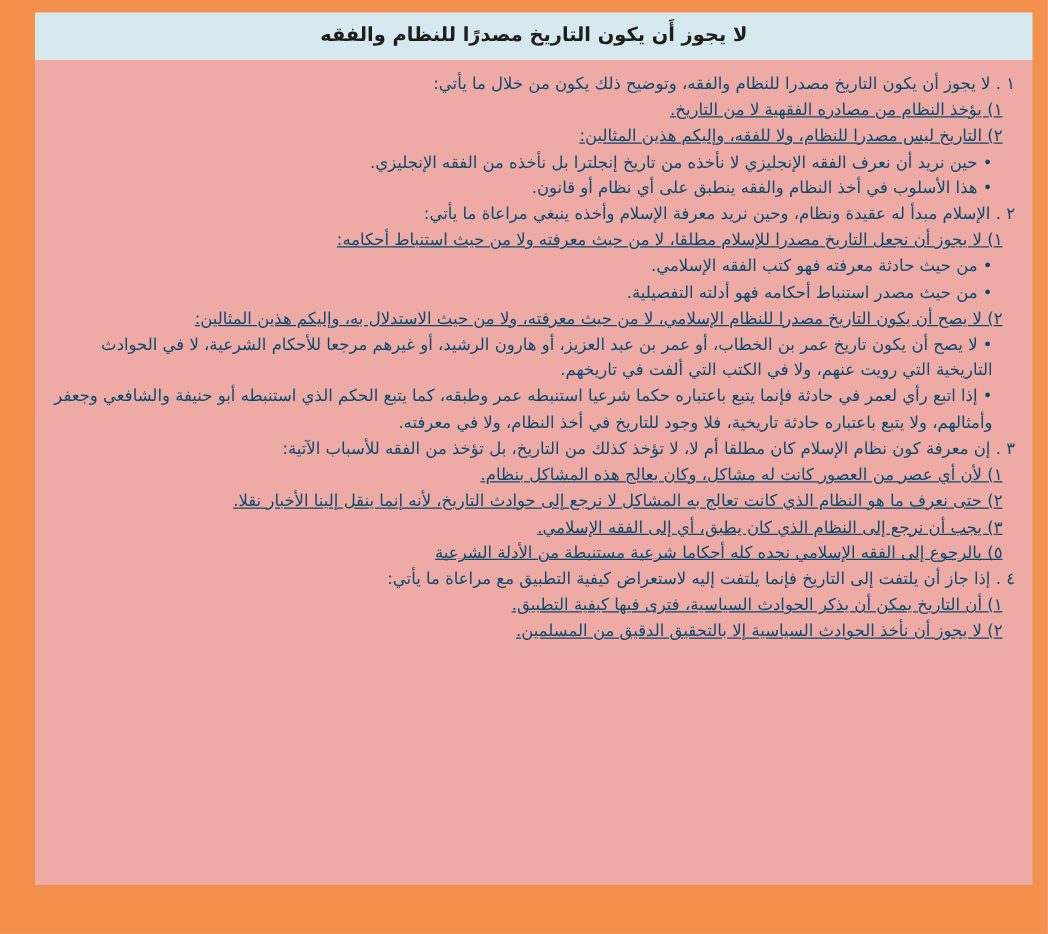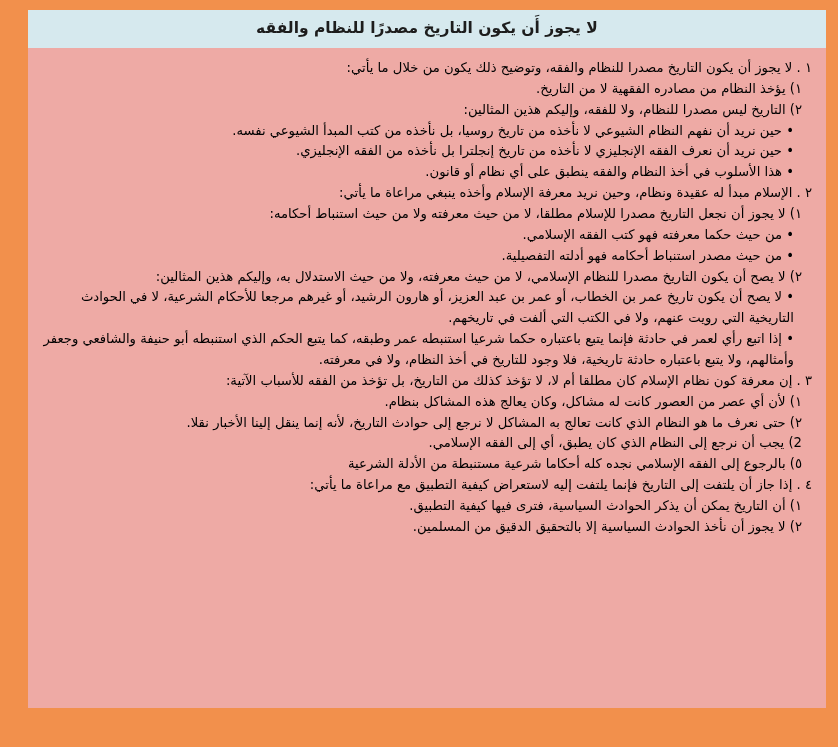--- a/index.html
+++ b/index.html
@@ -33,56 +33,56 @@
     background: #eeaaa5;
     padding: 10px 14px 12px 14px;
     box-sizing: border-box;
     height: 660px;
   }
   .line {
     direction: rtl;
     text-align: right;
     font-size: 13.2px;
     line-height: 1.58;
-    color: #000000;
+    color: #0c4a6e;
     white-space: normal;
   }
   .lvl-main {
     padding-right: 0;
   }
   .lvl-sub {
     padding-right: 10px;
+    text-decoration: underline;
   }
   .lvl-bullet {
     padding-right: 18px;
   }
 </style>
 </head>
 <body>
 
 <div class="page">
   <div class="title-band">لا يجوز أَن يكون التاريخ مصدرًا للنظام والفقه</div>
   <div class="body-band">
     <div id="lines-container">
         <div class="line lvl-main">١ . لا يجوز أن يكون التاريخ مصدرا للنظام والفقه، وتوضيح ذلك يكون من خلال ما يأتي:</div>
         <div class="line lvl-sub">١) يؤخذ النظام من مصادره الفقهية لا من التاريخ.</div>
         <div class="line lvl-sub">٢) التاريخ ليس مصدرا للنظام، ولا للفقه، وإليكم هذين المثالين:</div>
-        <div class="line lvl-bullet">• حين نريد أن نفهم النظام الشيوعي لا نأخذه من تاريخ روسيا، بل نأخذه من كتب المبدأ الشيوعي نفسه.</div>
         <div class="line lvl-bullet">• حين نريد أن نعرف الفقه الإنجليزي لا نأخذه من تاريخ إنجلترا بل نأخذه من الفقه الإنجليزي.</div>
         <div class="line lvl-bullet">• هذا الأسلوب في أخذ النظام والفقه ينطبق على أي نظام أو قانون.</div>
         <div class="line lvl-main">٢ . الإسلام مبدأ له عقيدة ونظام، وحين نريد معرفة الإسلام وأخذه ينبغي مراعاة ما يأتي:</div>
         <div class="line lvl-sub">١) لا يجوز أن نجعل التاريخ مصدرا للإسلام مطلقا، لا من حيث معرفته ولا من حيث استنباط أحكامه:</div>
-        <div class="line lvl-bullet">• من حيث حكما معرفته فهو كتب الفقه الإسلامي.</div>
+        <div class="line lvl-bullet">• من حيث حادثة معرفته فهو كتب الفقه الإسلامي.</div>
         <div class="line lvl-bullet">• من حيث مصدر استنباط أحكامه فهو أدلته التفصيلية.</div>
         <div class="line lvl-sub">٢) لا يصح أن يكون التاريخ مصدرا للنظام الإسلامي، لا من حيث معرفته، ولا من حيث الاستدلال به، وإليكم هذين المثالين:</div>
         <div class="line lvl-bullet">• لا يصح أن يكون تاريخ عمر بن الخطاب، أو عمر بن عبد العزيز، أو هارون الرشيد، أو غيرهم مرجعا للأحكام الشرعية، لا في الحوادث التاريخية التي رويت عنهم، ولا في الكتب التي ألفت في تاريخهم.</div>
         <div class="line lvl-bullet">• إذا اتبع رأي لعمر في حادثة فإنما يتبع باعتباره حكما شرعيا استنبطه عمر وطبقه، كما يتبع الحكم الذي استنبطه أبو حنيفة والشافعي وجعفر وأمثالهم، ولا يتبع باعتباره حادثة تاريخية، فلا وجود للتاريخ في أخذ النظام، ولا في معرفته.</div>
         <div class="line lvl-main">٣ . إن معرفة كون نظام الإسلام كان مطلقا أم لا، لا تؤخذ كذلك من التاريخ، بل تؤخذ من الفقه للأسباب الآتية:</div>
         <div class="line lvl-sub">١) لأن أي عصر من العصور كانت له مشاكل، وكان يعالج هذه المشاكل بنظام.</div>
         <div class="line lvl-sub">٢) حتى نعرف ما هو النظام الذي كانت تعالج به المشاكل لا نرجع إلى حوادث التاريخ، لأنه إنما ينقل إلينا الأخبار نقلا.</div>
-        <div class="line lvl-sub">2) يجب أن نرجع إلى النظام الذي كان يطبق، أي إلى الفقه الإسلامي.</div>
+        <div class="line lvl-sub">٣) يجب أن نرجع إلى النظام الذي كان يطبق، أي إلى الفقه الإسلامي.</div>
         <div class="line lvl-sub">٥) بالرجوع إلى الفقه الإسلامي نجده كله أحكاما شرعية مستنبطة من الأدلة الشرعية</div>
         <div class="line lvl-main">٤ . إذا جاز أن يلتفت إلى التاريخ فإنما يلتفت إليه لاستعراض كيفية التطبيق مع مراعاة ما يأتي:</div>
         <div class="line lvl-sub">١) أن التاريخ يمكن أن يذكر الحوادث السياسية، فترى فيها كيفية التطبيق.</div>
         <div class="line lvl-sub">٢) لا يجوز أن نأخذ الحوادث السياسية إلا بالتحقيق الدقيق من المسلمين.</div>
       </div>
   </div>
 </div>
 
 </body></html>

